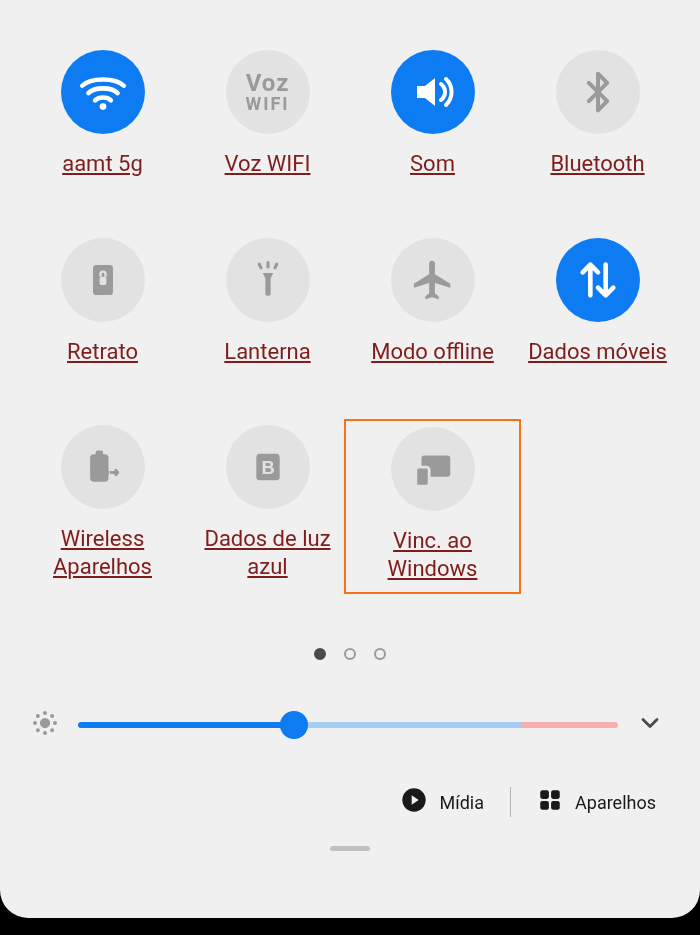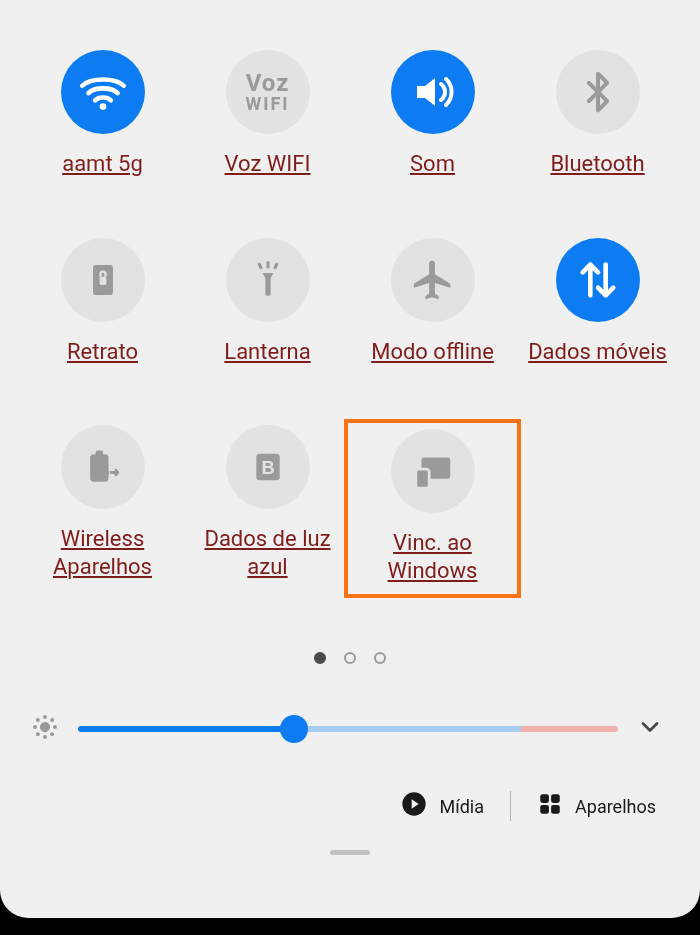--- a/index.html
+++ b/index.html
@@ -46,21 +46,21 @@
     .tile-circle.inactive { background: #e2e2e2; }
     .tile-label {
       font-size: 22px;
       color: #7f1d1d;
       text-align: center;
       line-height: 1.25;
       max-width: 150px;
       text-decoration: underline;
     }
     .tile-highlight {
-      border: 4px solid #f97316;
+      border: 2px solid #f97316;
       padding: 6px 6px 10px 6px;
       margin: -6px -6px -10px -6px;
     }
     .icon-svg { display: block; }
     .voz-wifi {
       display: flex;
       flex-direction: column;
       align-items: center;
       color: #9a9a9a;
       font-weight: 700;

